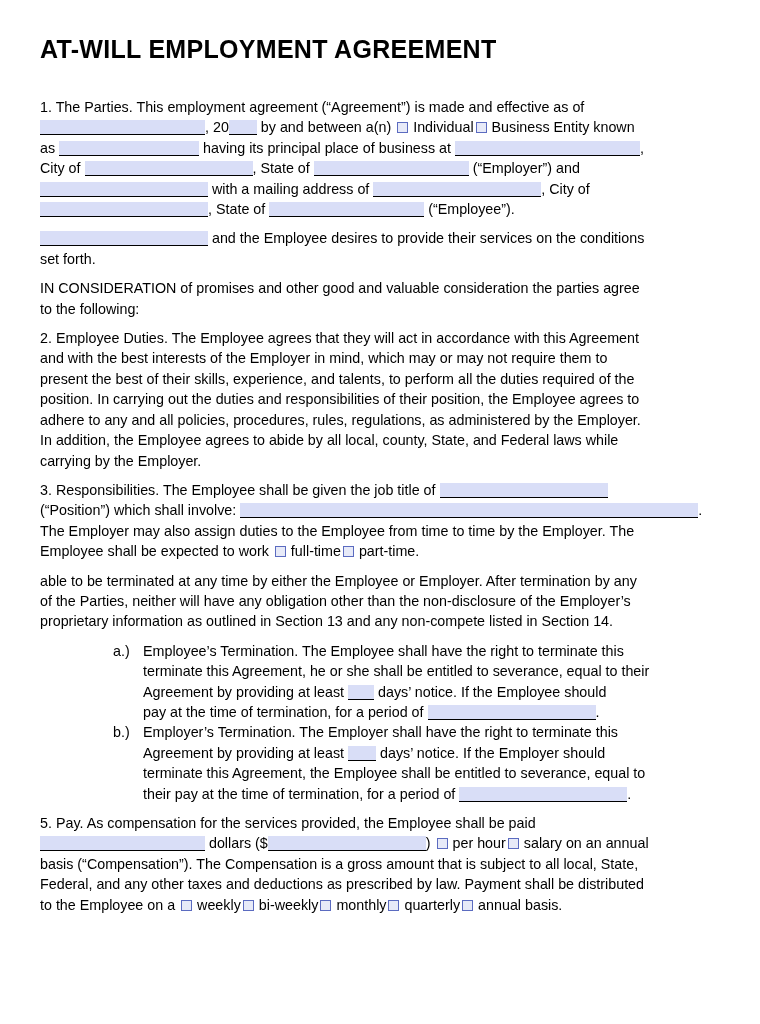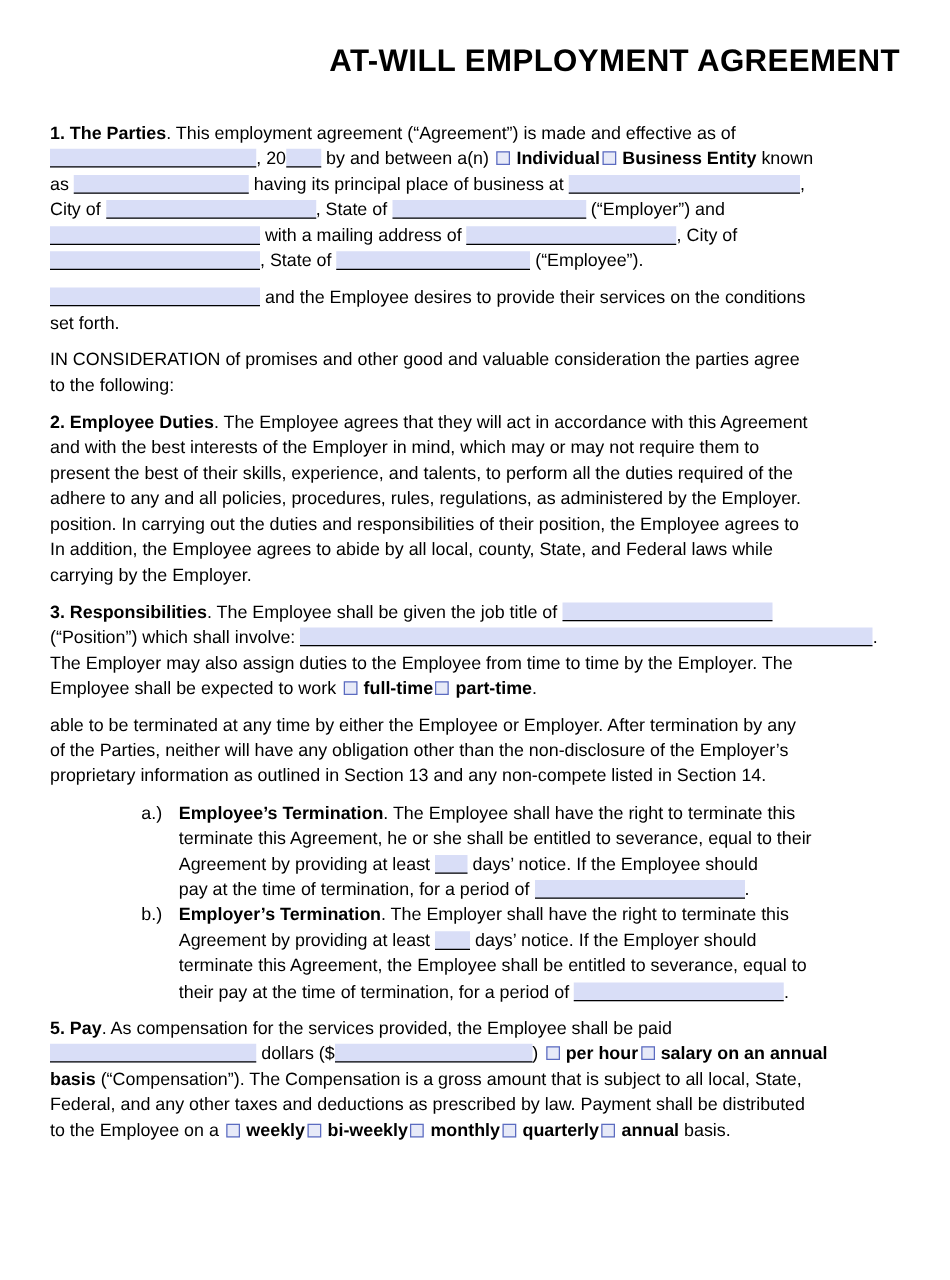--- a/index.html
+++ b/index.html
@@ -11,25 +11,25 @@
   html,body{margin:0;padding:0;}
   body{
     width:760px;height:1024px;background:#ffffff;color:#000;
     font-family:"Liberation Sans",sans-serif;
     font-size:14.3px;line-height:20.4px;
     position:relative;overflow:hidden;
   }
   .page{padding:22px 40px 0 40px;height:100%;position:relative;}
   h1.doc-title{
     font-size:25px;line-height:28px;font-weight:bold;
-    text-align:right;margin:13px 0 34px 0;letter-spacing:.3px;
+    text-align:left;margin:13px 0 34px 0;letter-spacing:.3px;
   }
   .para{margin:0 0 9px 0;}
   .ln{white-space:nowrap;}
-  b{font-weight:bold;}
+  b{font-weight:normal;}
   .field{
     display:inline-block;background:var(--field-fill);
     border-bottom:1.4px solid #000;height:15px;vertical-align:-3px;
   }
   .w458{width:458px;} .w185{width:185px;} .w168{width:168px;} .w165{width:165px;}
   .w158{width:158px;} .w155{width:155px;} .w140{width:140px;} .w38{width:38px;}
   .w28{width:28px;} .w26{width:26px;}
   .cb{
     display:inline-block;width:11px;height:11px;
     background:var(--cb-fill);border:1.4px solid var(--cb-border);
@@ -70,22 +70,22 @@
 
   <div class="para">
     <div class="ln"><span>IN CONSIDERATION of promises and other good and valuable consideration the parties agree</span></div>
     <div class="ln"><span>to the following:</span></div>
   </div>
 
   <div class="para">
     <div class="ln"><b>2. Employee Duties</b><span>. The Employee agrees that they will act in accordance with this Agreement</span></div>
     <div class="ln"><span>and with the best interests of the Employer in mind, which may or may not require them to</span></div>
     <div class="ln"><span>present the best of their skills, experience, and talents, to perform all the duties required of the</span></div>
+    <div class="ln"><span>position. In carrying out the duties and responsibilities of their position, the Employee agrees to</span></div>
     <div class="ln"><span>adhere to any and all policies, procedures, rules, regulations, as administered by the Employer.</span></div>
-    <div class="ln"><span>position. In carrying out the duties and responsibilities of their position, the Employee agrees to</span></div>
     <div class="ln"><span>In addition, the Employee agrees to abide by all local, county, State, and Federal laws while</span></div>
     <div class="ln"><span>carrying by the Employer.</span></div>
   </div>
 
   <div class="para">
     <div class="ln"><b>3. Responsibilities</b><span>. The Employee shall be given the job title of </span><span class="field w168"></span></div>
     <div class="ln"><span>(“Position”) which shall involve: </span><span class="field w458"></span><span>.</span></div>
     <div class="ln"><span>The Employer may also assign duties to the Employee from time to time by the Employer. The</span></div>
     <div class="ln"><span>Employee shall be expected to work </span><span class="cb"></span><b>full-time</b><span class="cb"></span><b>part-time</b><span>.</span></div>
   </div>

